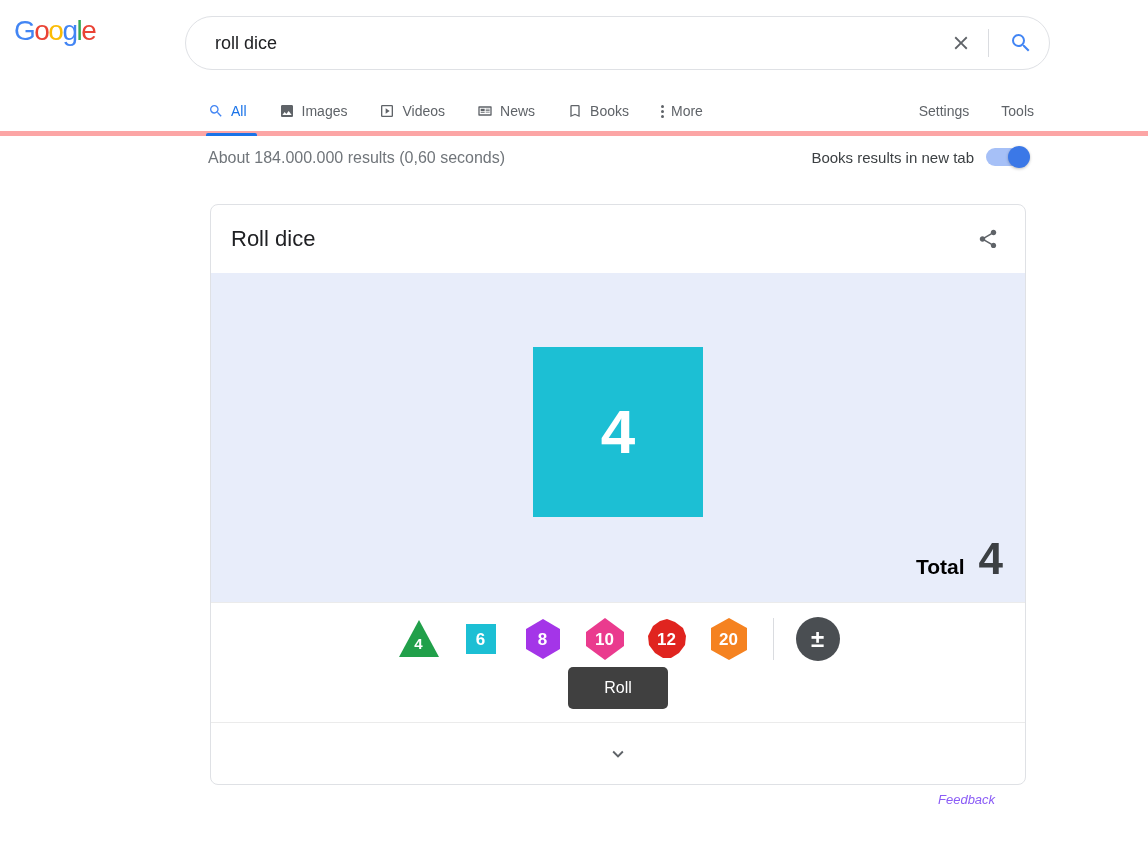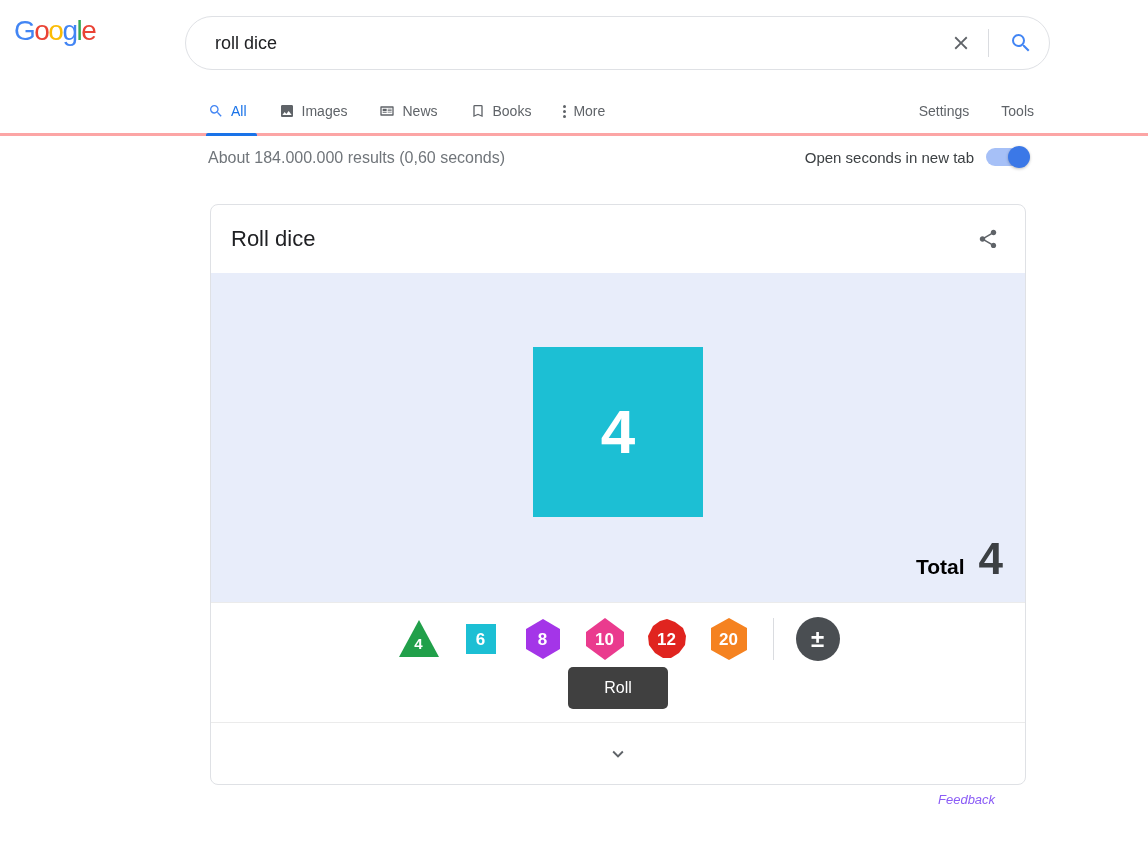--- a/index.html
+++ b/index.html
@@ -39,21 +39,21 @@
     width: 46px; height: 46px; display: flex; align-items: center;
     justify-content: center; cursor: pointer;
   }
   .vdiv { width: 1px; height: 28px; background: #dadce0; margin: 0 4px; }
   .search-btn {
     width: 56px; height: 46px; display: flex; align-items: center;
     justify-content: center; cursor: pointer;
   }
 
   
-  .navwrap { position: relative; height: 50px; border-bottom: 3px solid #fca5a5; }
+  .navwrap { position: relative; height: 50px; border-bottom: 5px solid #fca5a5; }
   .nav { position: absolute; left: 200px; top: 0; display: flex; align-items: center; height: 50px; }
   .nav-item {
     display: flex; align-items: center; gap: 7px;
     height: 50px; padding: 0 16px; cursor: pointer;
     font-size: 14px; color: #5f6368; position: relative;
   }
   .nav-item:first-child { padding-left: 8px; }
   .nav-item.active { color: #1a73e8; }
   .nav-item.active::after {
     content: ""; position: absolute; left: 6px; right: 6px; bottom: 0;
@@ -197,20 +197,26 @@
         <span>All</span>
       </div>
 
       <div class="nav-item">
         <svg width="16" height="16" viewBox="0 0 24 24">
           <path d="M21 19V5c0-1.1-.9-2-2-2H5c-1.1 0-2 .9-2 2v14c0 1.1.9 2 2 2h14c1.1 0 2-.9 2-2zM8.5 13.5l2.5 3.01L14.5 12l4.5 6H5l3.5-4.5z" fill="#5f6368"></path>
         </svg>
         <span>Images</span>
       </div>
 
+      <div class="nav-item">
+        <svg width="16" height="16" viewBox="0 0 24 24">
+          <path d="M19 3H5a2 2 0 00-2 2v14a2 2 0 002 2h14a2 2 0 002-2V5a2 2 0 00-2-2zm0 16H5V5h14v14zM10 8l6 4-6 4V8z" fill="#5f6368"></path>
+        </svg>
+        <span>Videos</span>
+      </div>
 
       <div class="nav-item">
         <svg width="16" height="16" viewBox="0 0 24 24">
           <path d="M21 5H3a1 1 0 00-1 1v12a1 1 0 001 1h18a1 1 0 001-1V6a1 1 0 00-1-1zm-1 12H4V7h16v10zM5.5 8.5h6v4h-6v-4zm7.5 0h6v1.2h-6V8.5zm0 2.3h6V12h-6v-1.2zm0 2.3h6v1.2h-6v-1.2zM5.5 13.5h6v1.2h-6v-1.2z" fill="#5f6368"></path>
         </svg>
         <span>News</span>
       </div>
 
       <div class="nav-item">
         <svg width="16" height="16" viewBox="0 0 24 24">
@@ -235,21 +241,21 @@
       </div>
       <div class="nav-item">
         <span>Tools</span>
       </div>
     </div>
   </div>
 
   <div class="statsrow">
     <div class="stats">About 184.000.000 results (0,60 seconds)</div>
     <div class="toggle-wrap">
-      <span class="toggle-label">Open seconds in new tab</span>
+      <span class="toggle-label">Books results in new tab</span>
       <span class="toggle">
         <span class="track"></span>
         <span class="knob"></span>
       </span>
     </div>
   </div>
 
   <div class="card">
 
     <div class="card-head">

